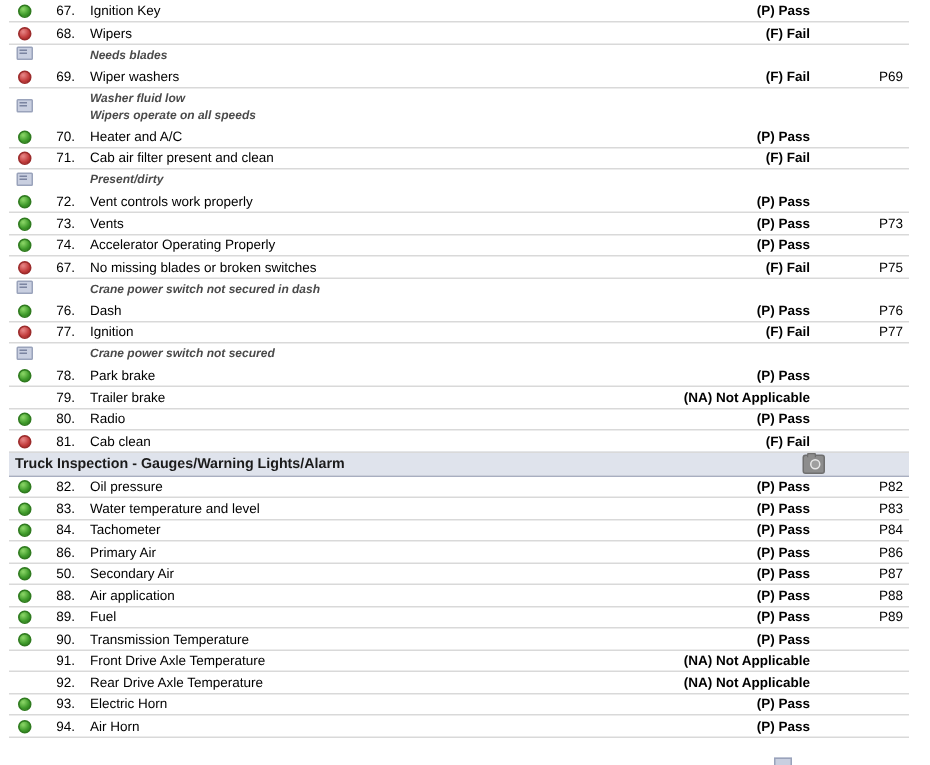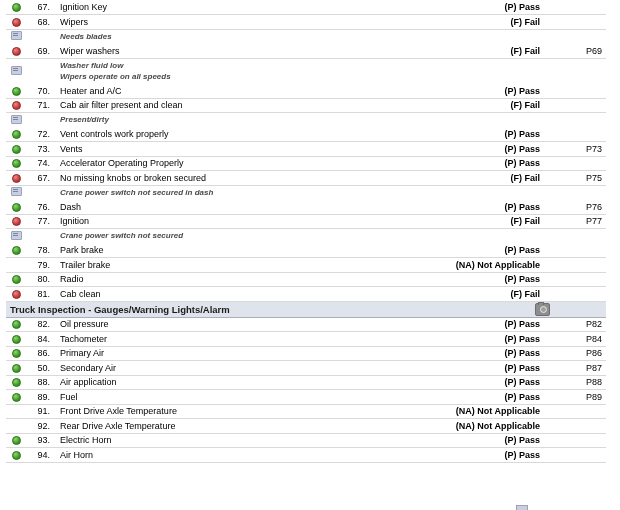--- a/index.html
+++ b/index.html
@@ -227,21 +227,21 @@
         <tr class="item-row">
           <td class="col-dot"><span class="dot pass"></span></td>
           <td class="col-num">74.</td>
           <td class="col-desc">Accelerator Operating Properly</td>
           <td class="col-result">(P) Pass</td>
           <td class="col-code"></td>
         </tr>
         <tr class="item-row">
           <td class="col-dot"><span class="dot fail"></span></td>
           <td class="col-num">67.</td>
-          <td class="col-desc">No missing knobs or broken secured</td>
+          <td class="col-desc">No missing blades or broken switches</td>
           <td class="col-result">(F) Fail</td>
           <td class="col-code">P75</td>
         </tr>
         <tr class="note-row">
           <td class="note-icon-cell"><span class="note-icon"></span></td>
           <td></td>
           <td class="note-cell" colspan="3">Crane power switch not secured in dash</td>
         </tr>
         <tr class="item-row">
           <td class="col-dot"><span class="dot pass"></span></td>
@@ -300,20 +300,27 @@
         </tr>
         <tr class="item-row">
           <td class="col-dot"><span class="dot pass"></span></td>
           <td class="col-num">82.</td>
           <td class="col-desc">Oil pressure</td>
           <td class="col-result">(P) Pass</td>
           <td class="col-code">P82</td>
         </tr>
         <tr class="item-row">
           <td class="col-dot"><span class="dot pass"></span></td>
+          <td class="col-num">83.</td>
+          <td class="col-desc">Water temperature and level</td>
+          <td class="col-result">(P) Pass</td>
+          <td class="col-code">P83</td>
+        </tr>
+        <tr class="item-row">
+          <td class="col-dot"><span class="dot pass"></span></td>
           <td class="col-num">84.</td>
           <td class="col-desc">Tachometer</td>
           <td class="col-result">(P) Pass</td>
           <td class="col-code">P84</td>
         </tr>
         <tr class="item-row">
           <td class="col-dot"><span class="dot pass"></span></td>
           <td class="col-num">86.</td>
           <td class="col-desc">Primary Air</td>
           <td class="col-result">(P) Pass</td>
@@ -332,20 +339,27 @@
           <td class="col-desc">Air application</td>
           <td class="col-result">(P) Pass</td>
           <td class="col-code">P88</td>
         </tr>
         <tr class="item-row">
           <td class="col-dot"><span class="dot pass"></span></td>
           <td class="col-num">89.</td>
           <td class="col-desc">Fuel</td>
           <td class="col-result">(P) Pass</td>
           <td class="col-code">P89</td>
+        </tr>
+        <tr class="item-row">
+          <td class="col-dot"><span class="dot pass"></span></td>
+          <td class="col-num">90.</td>
+          <td class="col-desc">Transmission Temperature</td>
+          <td class="col-result">(P) Pass</td>
+          <td class="col-code"></td>
         </tr>
         <tr class="item-row">
           <td class="col-dot"><span class="dot none"></span></td>
           <td class="col-num">91.</td>
           <td class="col-desc">Front Drive Axle Temperature</td>
           <td class="col-result">(NA) Not Applicable</td>
           <td class="col-code"></td>
         </tr>
         <tr class="item-row">
           <td class="col-dot"><span class="dot none"></span></td>

